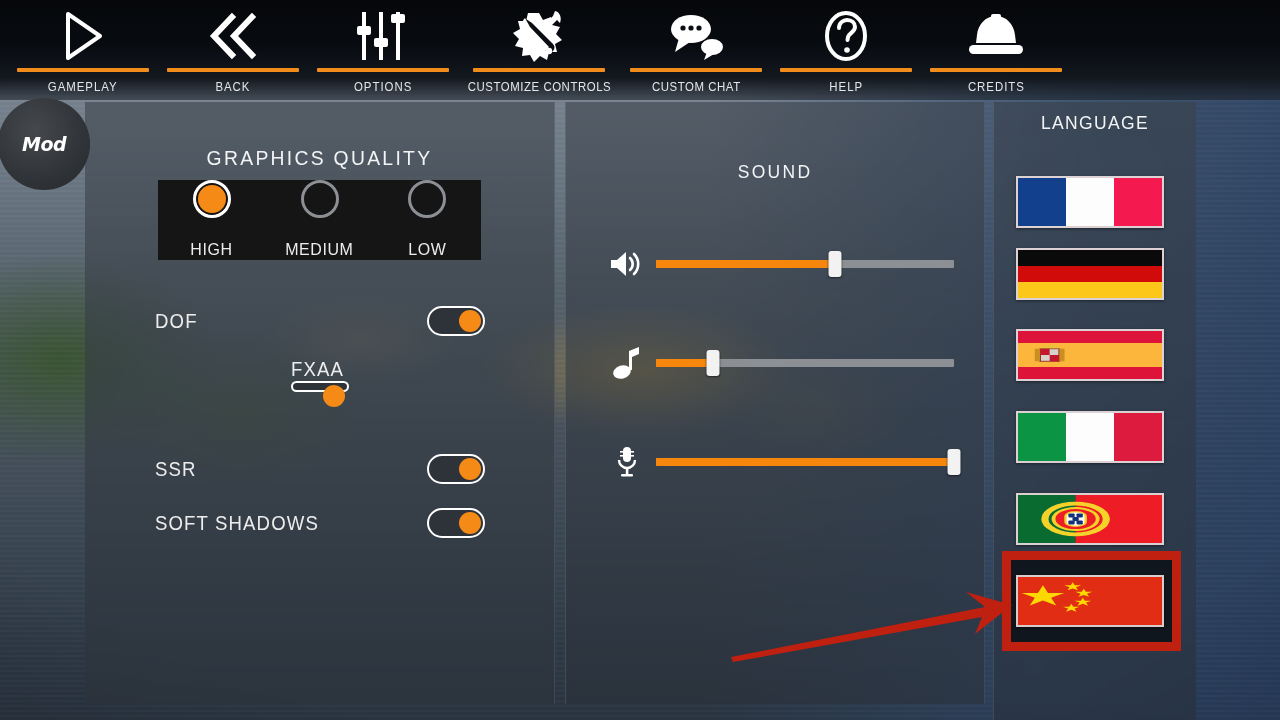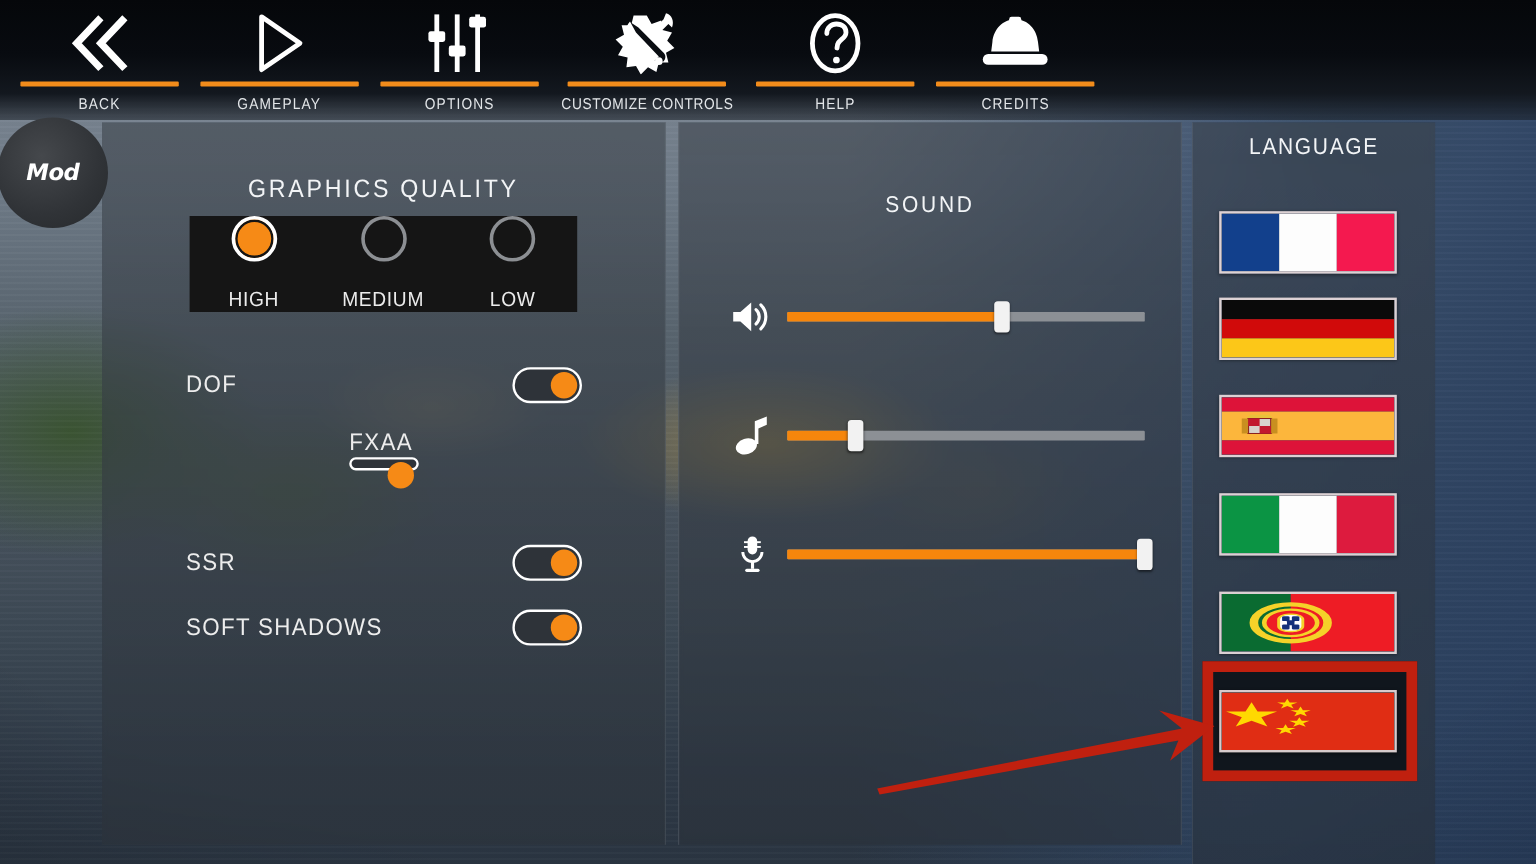--- a/index.html
+++ b/index.html
@@ -160,40 +160,40 @@
   <div class="layer base"></div>
   <div class="layer greenblob"></div>
   <div class="layer amberblob"></div>
   <div class="layer right"></div>
   <div class="layer scan"></div>
   <div class="layer vign"></div>
 </div>
 
 <div id="topnav">
   <div class="items" id="nav-items">
+      <div class="nav-item" data-nav="gameplay">
+        <div class="nav-icon">
+          <svg width="46" height="52" viewBox="0 0 46 52">
+            <path d="M8 4 L40 26 L8 48 Z" fill="none" stroke="#ffffff" stroke-width="4" stroke-linejoin="round"></path>
+          </svg>
+        </div>
+     <div class="nav-bar"></div>
+     <div class="nav-label">GAMEPLAY</div>
+      </div>
       <div class="nav-item" data-nav="back">
         <div class="nav-icon">
           <svg width="62" height="50" viewBox="0 0 62 50">
             <g fill="none" stroke="#ffffff" stroke-width="6" stroke-linecap="square">
               <path d="M30 6 L12 25 L30 44"></path>
               <path d="M50 6 L32 25 L50 44"></path>
             </g>
           </svg>
         </div>
      <div class="nav-bar"></div>
      <div class="nav-label">BACK</div>
-      </div>
-      <div class="nav-item" data-nav="gameplay">
-        <div class="nav-icon">
-          <svg width="46" height="52" viewBox="0 0 46 52">
-            <path d="M8 4 L40 26 L8 48 Z" fill="none" stroke="#ffffff" stroke-width="4" stroke-linejoin="round"></path>
-          </svg>
-        </div>
-     <div class="nav-bar"></div>
-     <div class="nav-label">GAMEPLAY</div>
       </div>
       <div class="nav-item" data-nav="options">
         <div class="nav-icon">
           <svg width="56" height="52" viewBox="0 0 56 52">
             <g fill="#ffffff">
               <rect x="7" y="2" width="4" height="48"></rect>
               <rect x="2" y="16" width="14" height="9" rx="2"></rect>
               <rect x="24" y="2" width="4" height="48"></rect>
               <rect x="19" y="28" width="14" height="9" rx="2"></rect>
               <rect x="41" y="2" width="4" height="48"></rect>
@@ -211,20 +211,37 @@
               <path d="M27 3 l4 7 8-3 1 8 8 2-4 7 6 6-7 4 2 8-8 0-2 8-7-4-6 6-4-7-8 1 1-8-8-2 4-7-6-6 7-4-2-8 8 0 2-8z"></path>
               <path d="M14 9 c-3 3-3 8 0 11 l20 21 c2 2 5 2 7 0 2-2 2-5 0-7 L20 13 z" fill="#0a0d12"></path>
               <path d="M13 8 c-4 4-4 10 0 14 l19 20 5-5 -19-20 z" fill="#ffffff"></path>
               <circle cx="37" cy="41" r="3.2" fill="#ffffff"></circle>
               <path d="M41 6 l-5 5 4 4 5-5 3 3 c2-5 0-11-5-12 l-2 5z" fill="#ffffff"></path>
             </g>
           </svg>
         </div>
      <div class="nav-bar"></div>
      <div class="nav-label">CUSTOMIZE CONTROLS</div>
+      </div>
+      <div class="nav-item" data-nav="custom-chat">
+        <div class="nav-icon">
+          <svg width="58" height="48" viewBox="0 0 58 48">
+            <g fill="#ffffff">
+              <ellipse cx="24" cy="17" rx="20" ry="14"></ellipse>
+              <path d="M12 26 L8 40 L23 30 Z"></path>
+              <circle cx="16" cy="16" r="2.6" fill="#0a0d12"></circle>
+              <circle cx="24" cy="16" r="2.6" fill="#0a0d12"></circle>
+              <circle cx="32" cy="16" r="2.6" fill="#0a0d12"></circle>
+              <ellipse cx="45" cy="35" rx="11" ry="8"></ellipse>
+              <path d="M40 40 L37 48 L47 42 Z"></path>
+            </g>
+          </svg>
+        </div>
+     <div class="nav-bar"></div>
+     <div class="nav-label">CUSTOM CHAT</div>
       </div>
       <div class="nav-item" data-nav="help">
         <div class="nav-icon">
           <svg width="48" height="52" viewBox="0 0 48 52">
             <ellipse cx="24" cy="26" rx="19" ry="23" fill="none" stroke="#ffffff" stroke-width="4"></ellipse>
             <path d="M17 18 c0-5 4-8 8-8 5 0 8 3 8 7 0 5-6 6-7 10 l-0.5 3" fill="none" stroke="#ffffff" stroke-width="4" stroke-linecap="round"></path>
             <circle cx="25" cy="40" r="2.8" fill="#ffffff"></circle>
           </svg>
         </div>
      <div class="nav-bar"></div>

